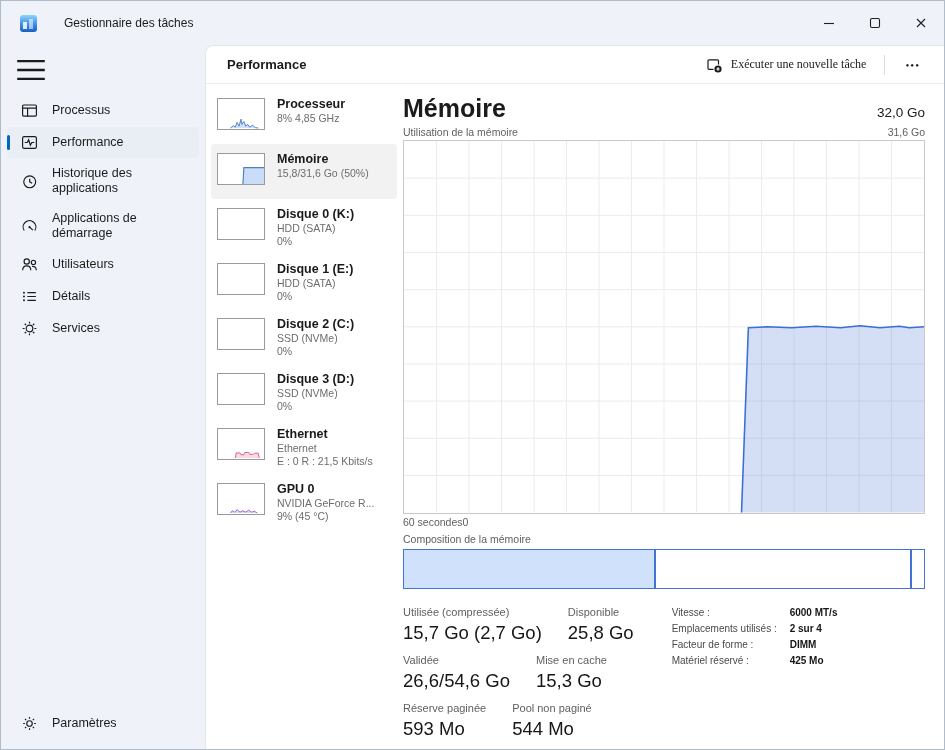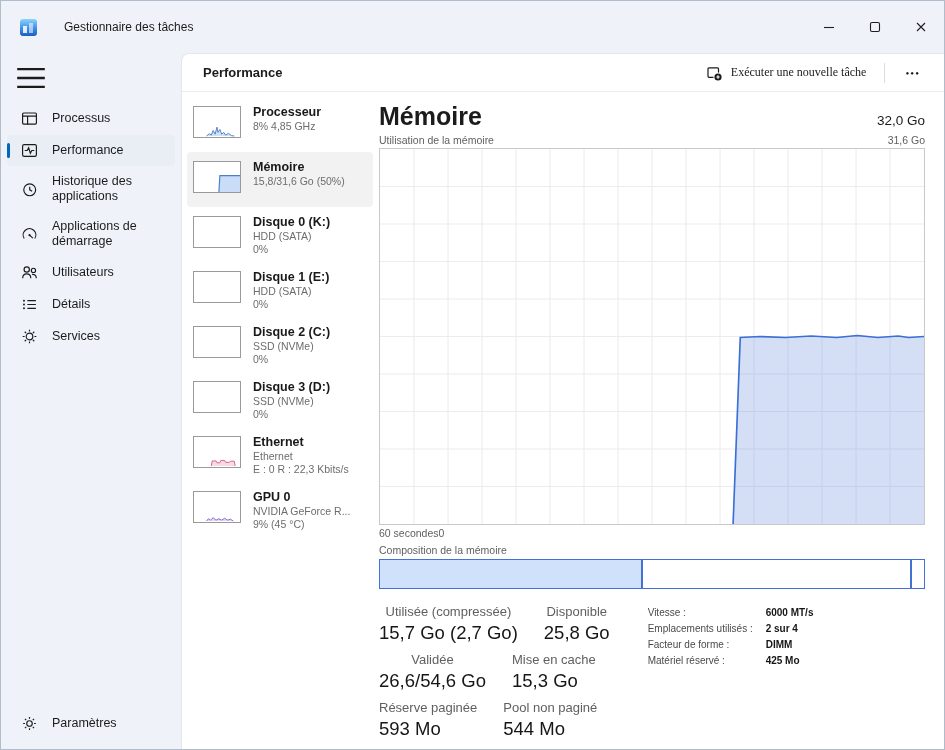--- a/index.html
+++ b/index.html
@@ -1,32 +1,32 @@
 <!DOCTYPE html>
 <html><head>
 <meta charset="utf-8">
 <style>
   * { margin:0; padding:0; box-sizing:border-box; }
   html,body { width:945px; height:750px; overflow:hidden; }
   body { font-family:"Liberation Sans","DejaVu Sans",sans-serif; color:#1b1b1b; }
   .window { width:945px; height:750px; background:#eff3f9; border:1px solid #b0bcc9; display:flex; flex-direction:column; }
 
   
-  .titlebar { height:52px; display:flex; align-items:center; padding-left:19px; flex-shrink:0; }
+  .titlebar { height:44px; display:flex; align-items:center; padding-left:19px; flex-shrink:0; }
   .tm-icon { width:17px; height:17px; border-radius:3px; background:linear-gradient(180deg,#8fd4fa 0%,#3e8ee8 55%,#1b5fc0 100%); position:relative; overflow:hidden; }
   .tm-icon::before { content:""; position:absolute; left:3px; bottom:3px; width:4px; height:7px; background:rgba(255,255,255,.85); }
   .tm-icon::after { content:""; position:absolute; left:9px; bottom:3px; width:4px; height:10px; background:rgba(255,255,255,.55); }
   .app-title { font-size:12px; margin-left:27px; }
   .win-controls { margin-left:auto; display:flex; height:100%; }
   .win-btn { width:46px; height:100%; display:flex; align-items:center; justify-content:center; cursor:default; }
   .win-btn svg { stroke:#1f1f1f; stroke-width:1.1; fill:none; }
 
   
   .body-row { flex:1; display:flex; min-height:0; }
-  .sidebar { width:180px; flex-shrink:0; position:relative; padding-top:6px; }
+  .sidebar { width:204px; flex-shrink:0; position:relative; padding-top:6px; }
   .burger { width:34px; height:34px; margin:2px 0 8px 13px; display:flex; align-items:center; justify-content:center; border-radius:4px; }
   .nav-item { display:flex; align-items:center; gap:14px; margin:1px 6px; padding:7px 4px 7px 14px; border-radius:4px; font-size:12.5px; line-height:15px; position:relative; }
   .nav-item.selected { background:#e9eef5; }
   .nav-item.selected::before { content:""; position:absolute; left:0; top:8px; bottom:8px; width:3px; border-radius:2px; background:#0067c0; }
   .nav-icon { width:17px; height:17px; flex-shrink:0; }
   .nav-icon svg, .burger svg { stroke:#1b1b1b; stroke-width:1.1; fill:none; width:100%; height:100%; }
   .settings-item { position:absolute; bottom:9px; left:0; right:0; }
 
   
   .panel { flex:1; background:#fff; border-top-left-radius:8px; border-top:1px solid #e4e7ea; border-left:1px solid #e4e7ea; display:flex; flex-direction:column; min-width:0; }
@@ -60,21 +60,21 @@
   .chart-box svg { width:100%; height:100%; display:block; }
   .time-row { display:flex; font-size:10.5px; color:#5f5f5f; margin-top:2px; height:13px; }
   .comp-label { font-size:10.5px; color:#5f5f5f; margin:5px 0 3px; height:13px; }
   .comp-bar { height:40px; border:1px solid #4273d4; position:relative; background:#fff; }
   .comp-used { position:absolute; left:0; top:0; bottom:0; width:48.4%; background:#cfe1fb; border-right:2px solid #4273d4; }
   .comp-line { position:absolute; top:0; bottom:0; left:97.4%; width:2px; background:#4273d4; }
 
   .stats-row { display:flex; margin-top:16px; }
   .srow { display:flex; margin-bottom:9px; }
   .stat { margin-right:26px; }
-  .stat-lbl { font-size:13px; color:#606060; line-height:14px;text-align:center; }
+  .stat-lbl { font-size:11px; color:#606060; line-height:14px; }
   .stat-val { font-size:18.5px; color:#161616; margin-top:3px; white-space:nowrap; }
   .details-col { margin-left:12px; font-size:10px; }
   .drow { display:flex; line-height:16px; }
   .dlbl { width:118px; color:#4a4a4a; }
   .dval { font-weight:700; color:#161616; }
 </style>
 </head>
 <body>
 
 <div class="window">
@@ -283,21 +283,21 @@
           <div class="perf-item">
             <div class="thumb">
               <svg viewBox="0 0 48 32" preserveAspectRatio="none">
                 <polygon points="18,31 19,25.5 23,25.5 24,27.5 27,27.5 28,25 32,25 33,27 37,27 38,25.8 42,25.8 43,31" fill="#f8d9e5"></polygon>
                 <polyline points="18,31 19,25.5 23,25.5 24,27.5 27,27.5 28,25 32,25 33,27 37,27 38,25.8 42,25.8 43,31" fill="none" stroke="#d95f8d" stroke-width="1"></polyline>
               </svg>
             </div>
             <div class="perf-text">
               <div class="perf-name">Ethernet</div>
               <div class="perf-sub">Ethernet</div>
-              <div class="perf-sub">E : 0 R : 22,3 Kbits/s</div>
+              <div class="perf-sub">E : 0 R : 21,5 Kbits/s</div>
             </div>
           </div>
 
           <div class="perf-item">
             <div class="thumb">
               <svg viewBox="0 0 48 32" preserveAspectRatio="none">
                 <polygon points="13,31 15,28.5 17,30 20,27.5 23,30 26,28.5 29,30 32,28 35,30 38,29 41,31 13,31" fill="#e4d9f7"></polygon>
                 <polyline points="13,31 15,28.5 17,30 20,27.5 23,30 26,28.5 29,30 32,28 35,30 38,29 41,31" fill="none" stroke="#8a63d2" stroke-width="1"></polyline>
               </svg>
             </div>

